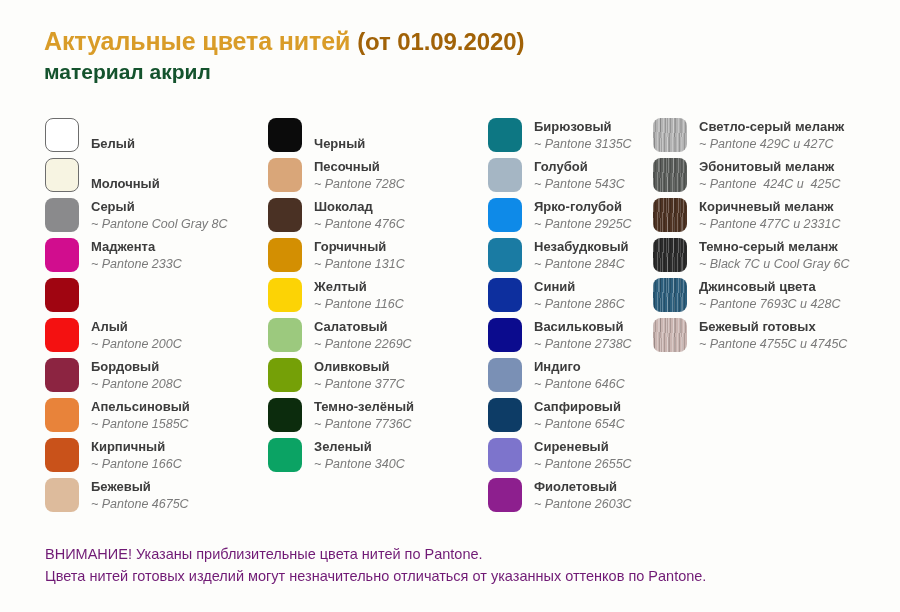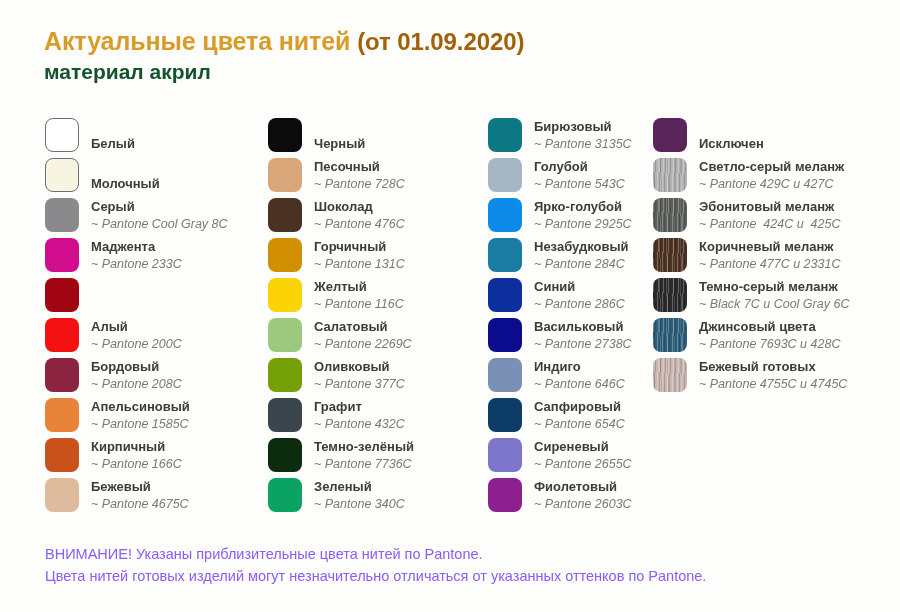--- a/index.html
+++ b/index.html
@@ -150,21 +150,21 @@
 
   
   .footer {
     position: absolute;
     left: 45px;
     top: 543px;
     width: 820px;
   }
   .footer-line {
     font-size: 14.5px;
-    color: #8b5cf6;
+    color: #701a75;
     line-height: 22px;
     white-space: nowrap;
   }
 </style>
 </head>
 <body>
 
 <div class="page">
 
   <div class="header">
@@ -285,27 +285,20 @@
           </div>
         </div>
         <div class="row">
           <div class="swatch" style="background: rgb(117, 160, 7);"></div>
           <div class="labels">
             <div class="name">Оливковый</div>
             <div class="pantone">~ Pantone 377C</div>
           </div>
         </div>
         <div class="row">
-          <div class="swatch" style="background: rgb(59, 69, 78);"></div>
-          <div class="labels">
-            <div class="name">Графит</div>
-            <div class="pantone">~ Pantone 432C</div>
-          </div>
-        </div>
-        <div class="row">
           <div class="swatch" style="background: rgb(12, 44, 13);"></div>
           <div class="labels">
             <div class="name">Темно-зелёный</div>
             <div class="pantone">~ Pantone 7736C</div>
           </div>
         </div>
         <div class="row">
           <div class="swatch" style="background: rgb(11, 163, 100);"></div>
           <div class="labels">
             <div class="name">Зеленый</div>
@@ -379,26 +372,20 @@
         </div>
         <div class="row">
           <div class="swatch" style="background: rgb(141, 31, 142);"></div>
           <div class="labels">
             <div class="name">Фиолетовый</div>
             <div class="pantone">~ Pantone 2603C</div>
           </div>
         </div>
       </div>
     <div class="col col-3">
-        <div class="row">
-          <div class="swatch" style="background: rgb(89, 36, 90);"></div>
-          <div class="labels">
-            <div class="name">Исключен</div>
-          </div>
-        </div>
         <div class="row">
           <div class="swatch melange" style="background: rgb(179, 179, 179);"></div>
           <div class="labels">
             <div class="name">Светло-серый меланж</div>
             <div class="pantone">~ Pantone 429C и 427C</div>
           </div>
         </div>
         <div class="row">
           <div class="swatch melange" style="background: rgb(92, 95, 92);"></div>
           <div class="labels">

